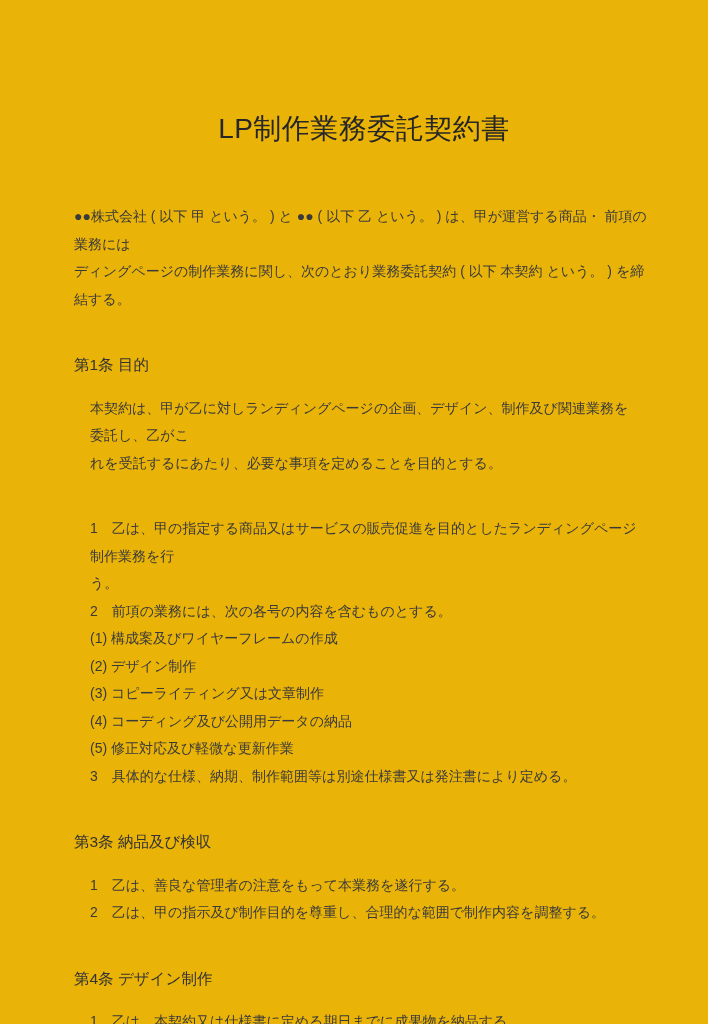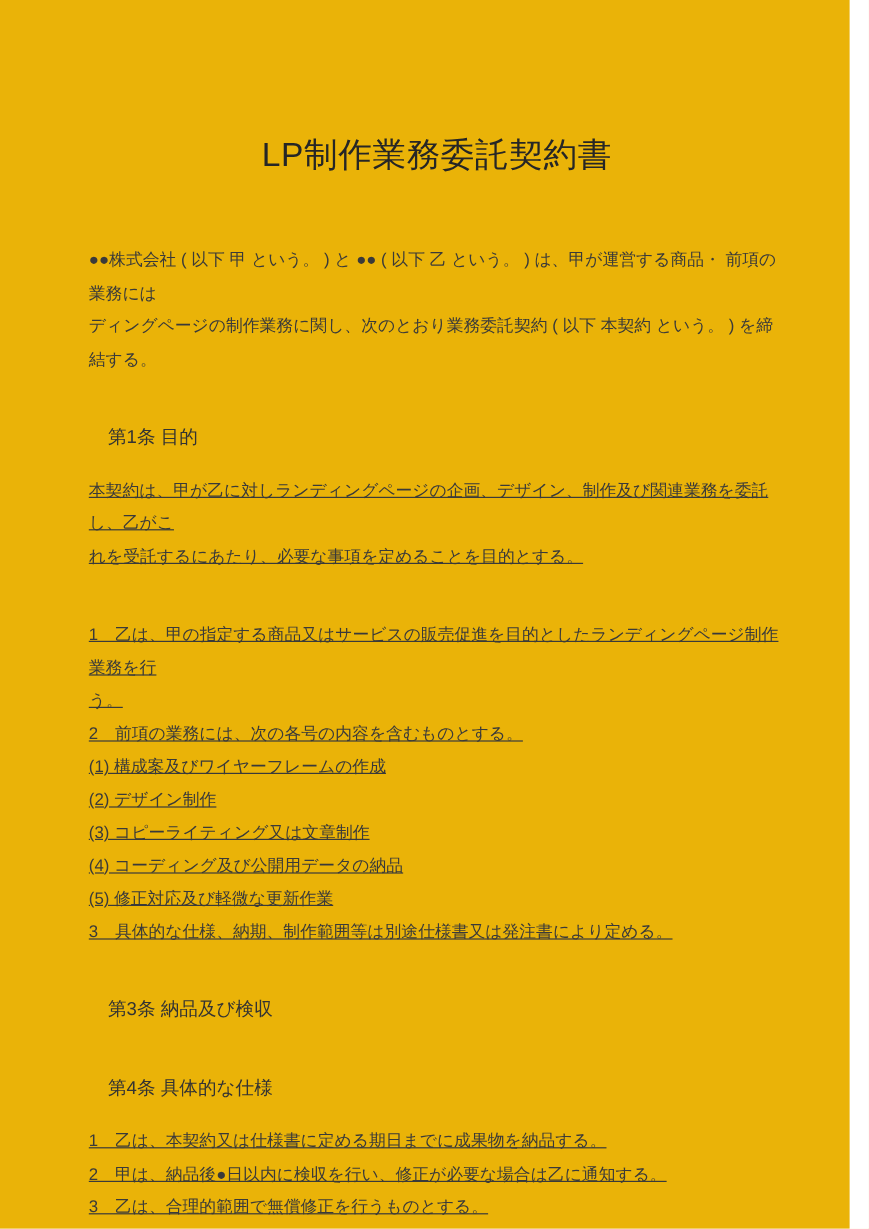--- a/index.html
+++ b/index.html
@@ -35,33 +35,32 @@
     margin: 60px 0 0 0;
     font-size: 14px;
     line-height: 27.5px;
     white-space: pre-line;
     color: #3a3a3a;
   }
   .article {
     margin-top: 38px;
   }
   .article-heading {
-    margin: 16px;
+    margin: 0;
     font-size: 15.5px;
     font-weight: 500;
     line-height: 27.5px;
     color: #333333;
   }
   .article-body {
-    margin: 0;
+    margin: 16px;
     font-size: 14px;
     line-height: 27.5px;
     white-space: pre-line;
     color: #3a3a3a;
-    text-decoration: underline;
   }
 </style>
 </head>
 <body>
 
 <div class="page">
 
   <h1 class="doc-title">LP制作業務委託契約書</h1>
 
   <p class="preamble">●●株式会社 ( 以下 甲 という。 ) と ●● ( 以下 乙 という。 ) は、甲が運営する商品・ 前項の業務には
@@ -80,22 +79,24 @@
 (1) 構成案及びワイヤーフレームの作成
 (2) デザイン制作
 (3) コピーライティング又は文章制作
 (4) コーディング及び公開用データの納品
 (5) 修正対応及び軽微な更新作業
 3　具体的な仕様、納期、制作範囲等は別途仕様書又は発注書により定める。</div>
   </section>
 
   <section class="article">
     <h2 class="article-heading">第3条 納品及び検収</h2>
+    <div class="article-body">1　乙は、善良な管理者の注意をもって本業務を遂行する。
+2　乙は、甲の指示及び制作目的を尊重し、合理的な範囲で制作内容を調整する。</div>
   </section>
 
   <section class="article">
-    <h2 class="article-heading">第4条 具体的な仕様</h2>
+    <h2 class="article-heading">第4条 デザイン制作</h2>
     <div class="article-body">1　乙は、本契約又は仕様書に定める期日までに成果物を納品する。
 2　甲は、納品後●日以内に検収を行い、修正が必要な場合は乙に通知する。
 3　乙は、合理的範囲で無償修正を行うものとする。</div>
   </section>
 
 </div>
 
 </body></html>

